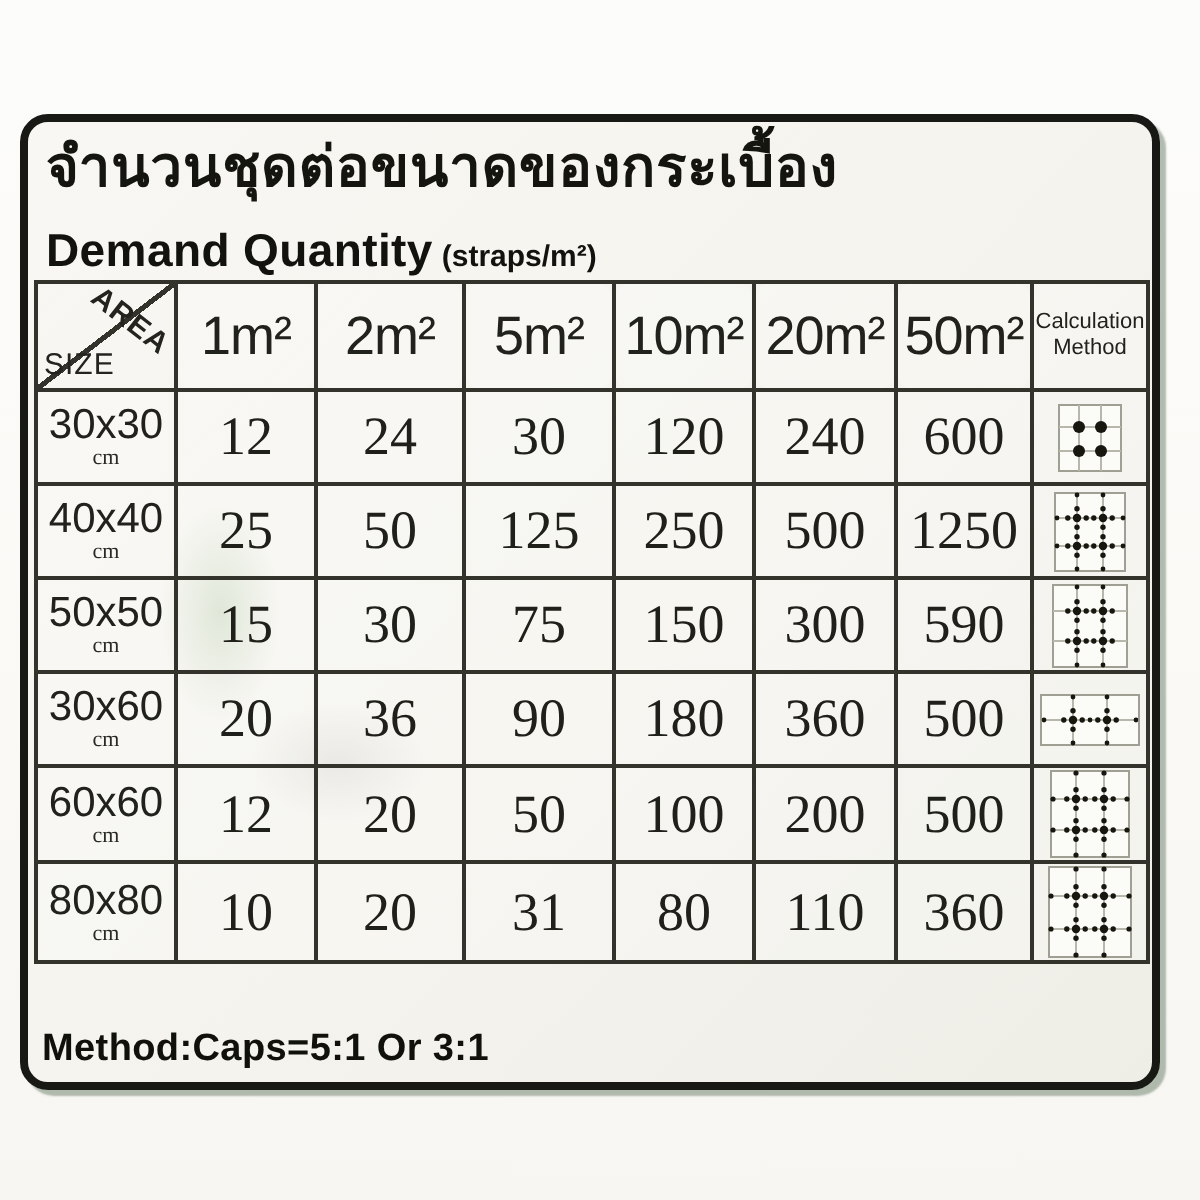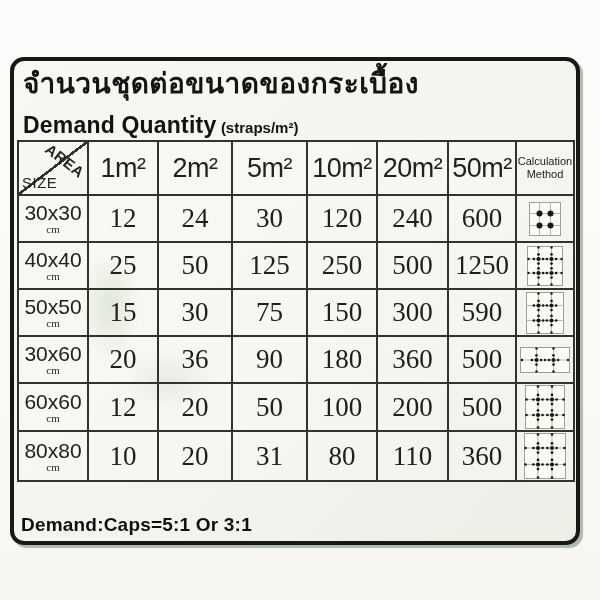--- a/index.html
+++ b/index.html
@@ -290,14 +290,14 @@
                 <circle cx="41.5" cy="16" r="1.3"></circle>
             <circle cx="2.5" cy="32.5" r="1.3"></circle>
                 <circle cx="41.5" cy="32.5" r="1.3"></circle>
           </g>
         </svg>
       </td>
     </tr>
   </tbody>
     </table>
 
-  <div class="footnote">Demand:Caps=5:1 Or 3:1</div>
+  <div class="footnote">Method:Caps=5:1 Or 3:1</div>
 </div>
 
 </body></html>

